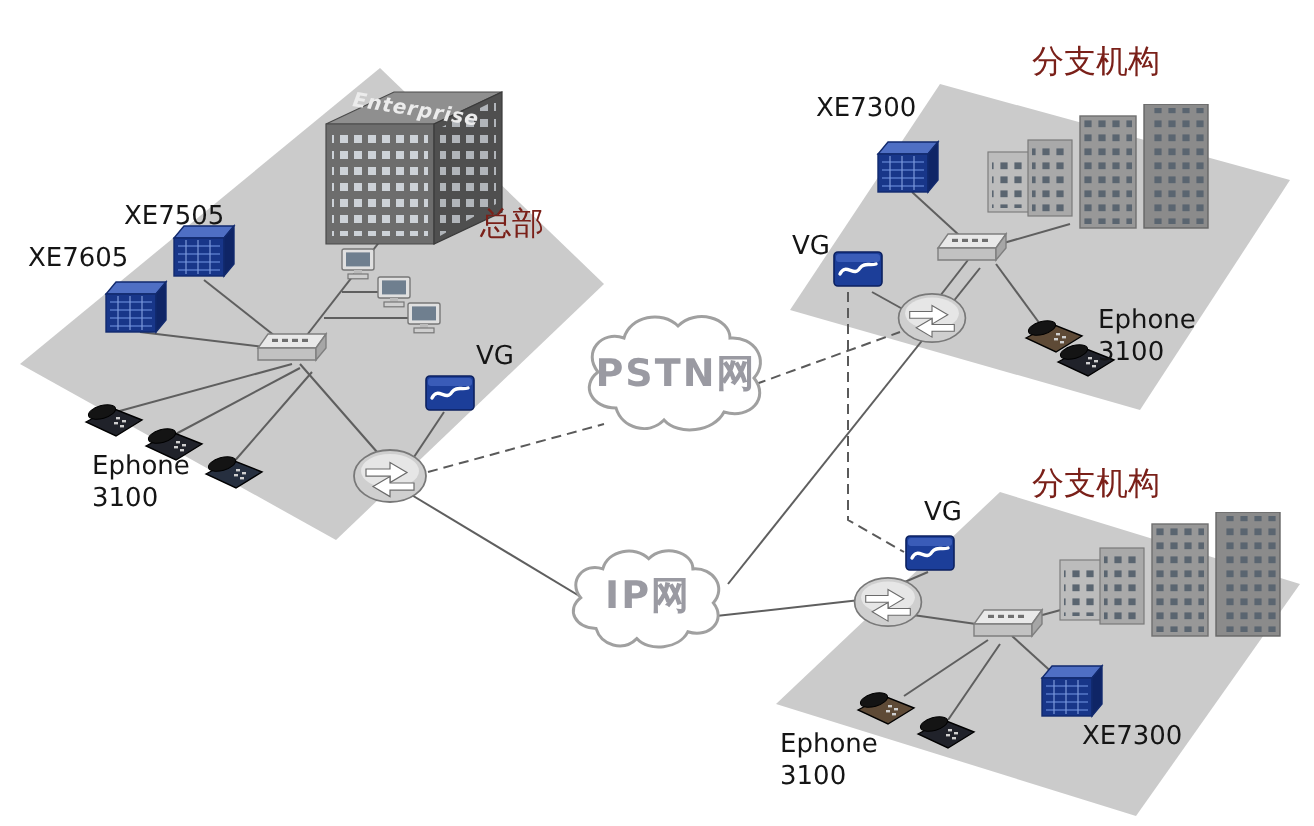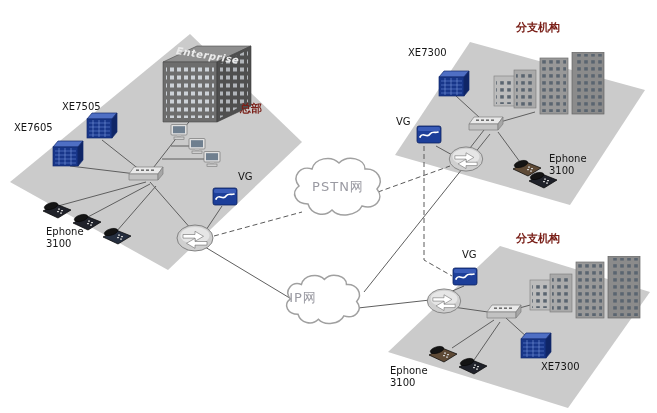--- a/index.html
+++ b/index.html
@@ -1,24 +1,24 @@
 <!DOCTYPE html>
 <html style="--platform-gray: #cbcbcb; --device-blue: #183689; --site-label-color: #7a2019; --cloud-text-color: #9a9aa2; --line-color: #5f5f5f;"><head>
 <meta charset="utf-8">
 <style>
   *{margin:0;padding:0;box-sizing:border-box}
   html,body{background:#ffffff}
   body{font-family:"DejaVu Sans","Liberation Sans",sans-serif}
   .canvas{position:relative;width:657px;height:413px;background:#fff;overflow:hidden}
   .layer{position:absolute;left:0;top:0;width:657px;height:413px}
   .dev{position:absolute}
-  .lbl{position:absolute;font-size:10px;color:#151515;line-height:1.2;white-space:nowrap}
+  .lbl{position:absolute;font-size:13px;color:#151515;line-height:1.2;white-space:nowrap}
   .lbl.multi{white-space:pre-line}
-  .site-lbl{font-weight:bold;font-size:11px;color:var(--site-label-color,#7a2019)}
-  .cloud-lbl{position:absolute;transform:translate(-50%,-50%);font-weight:normal;font-size:13px;
+  .site-lbl{font-weight:normal;font-size:16px;color:var(--site-label-color,#7a2019)}
+  .cloud-lbl{position:absolute;transform:translate(-50%,-50%);font-weight:bold;font-size:19px;
              color:var(--cloud-text-color,#9a9aa2);letter-spacing:1px}
   .building-lbl{position:absolute;color:#ececec;font-style:italic;font-weight:bold;font-size:10px;
                 transform:rotate(9deg);letter-spacing:.5px}
   .phone-dark{color:#20222a}
   .phone-brown{color:#5e4a36}
   .phone-navy{color:#262f3f}
 </style>
 </head>
 <body>
 
@@ -248,21 +248,21 @@
   <div class="building-lbl" style="left:176px;top:50px">Enterprise</div>
 
   <div class="lbl" style="left:62px;top:101px">XE7505</div>
   <div class="lbl" style="left:14px;top:122px">XE7605</div>
   <div class="lbl site-lbl" style="left:240px;top:102px">总部</div>
   <div class="lbl" style="left:238px;top:171px">VG</div>
   <div class="lbl multi" style="left:46px;top:226px">Ephone
 3100</div>
 
   <div class="cloud-lbl" style="left:338px;top:187px">PSTN网</div>
-  <div class="cloud-lbl" style="left:303px;top:298px">IP网</div>
+  <div class="cloud-lbl" style="left:324px;top:298px">IP网</div>
 
   <div class="lbl site-lbl" style="left:516px;top:21px">分支机构</div>
   <div class="lbl" style="left:408px;top:47px">XE7300</div>
   <div class="lbl" style="left:396px;top:116px">VG</div>
   <div class="lbl multi" style="left:549px;top:153px">Ephone
 3100</div>
 
   <div class="lbl site-lbl" style="left:516px;top:232px">分支机构</div>
   <div class="lbl" style="left:462px;top:249px">VG</div>
   <div class="lbl" style="left:541px;top:361px">XE7300</div>

